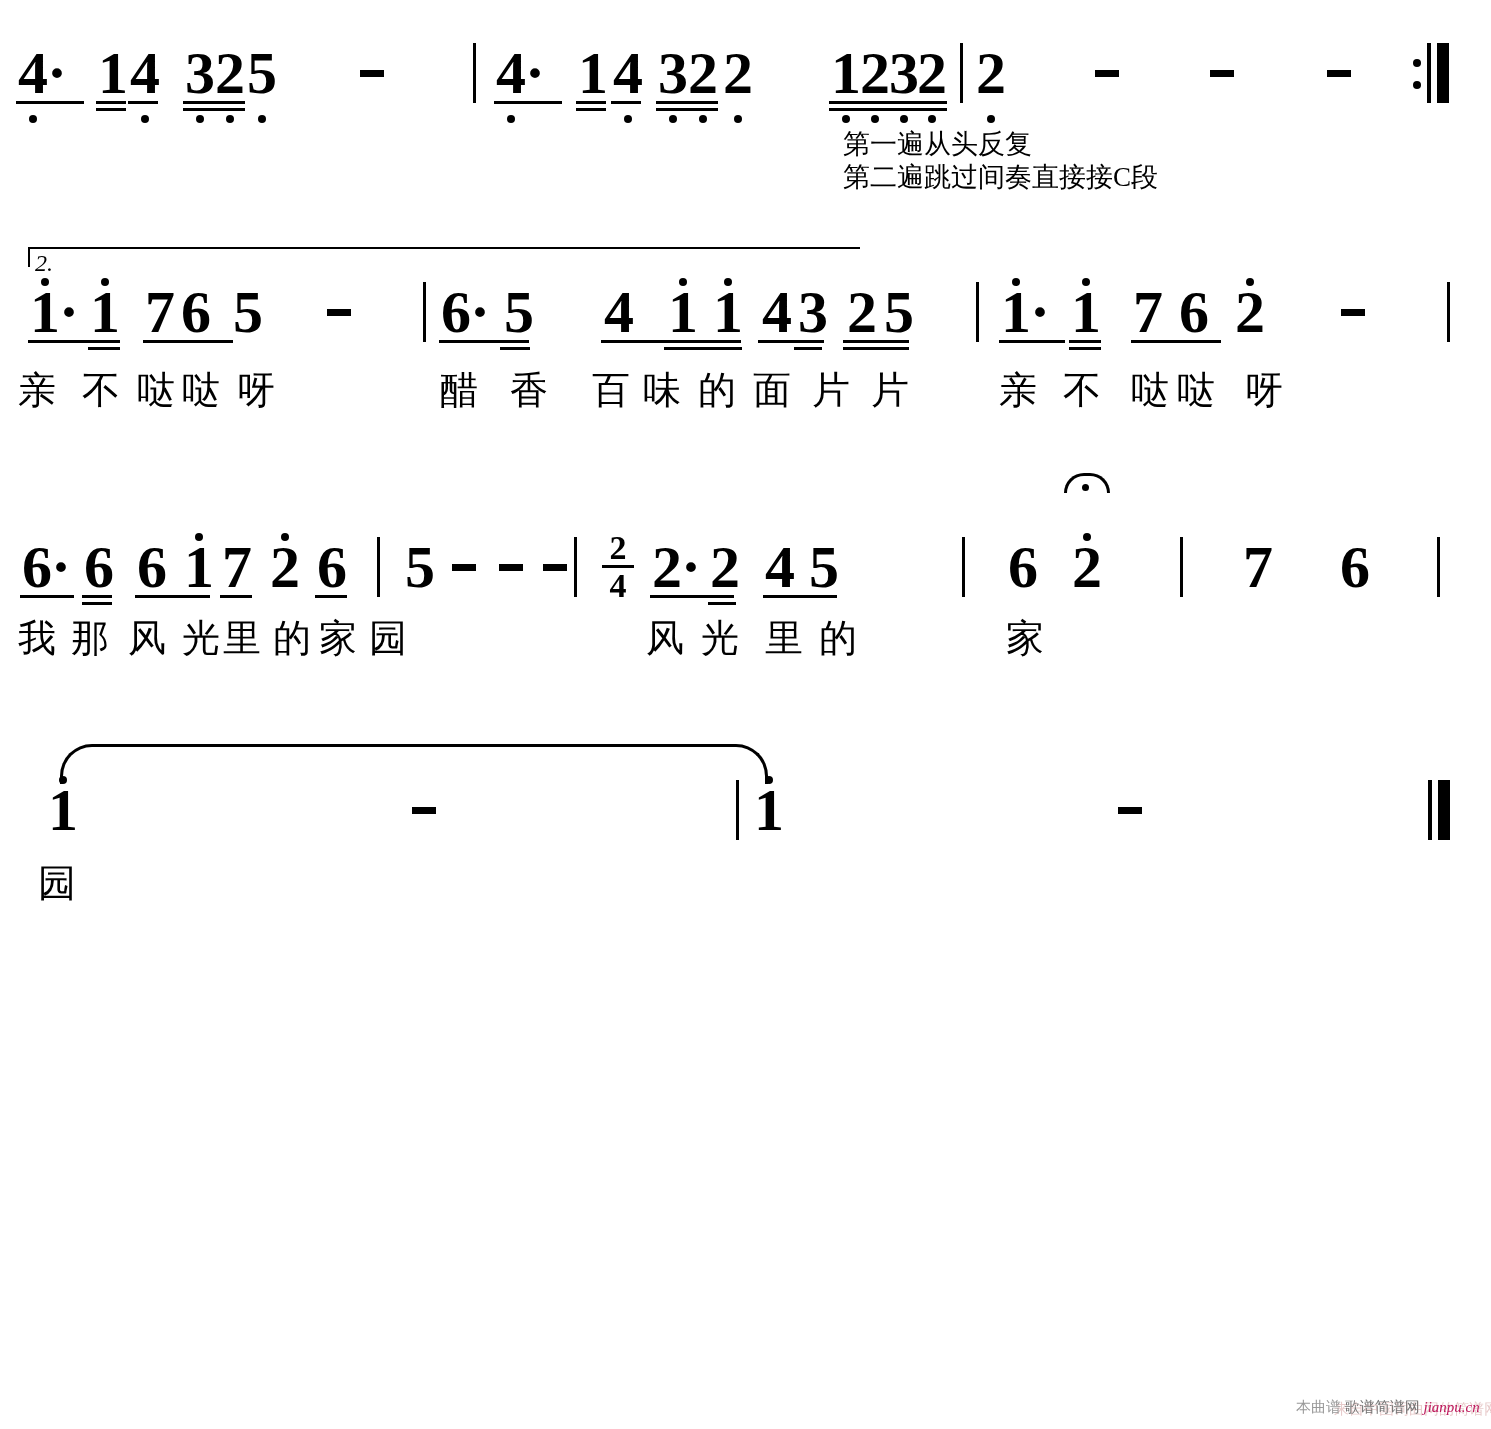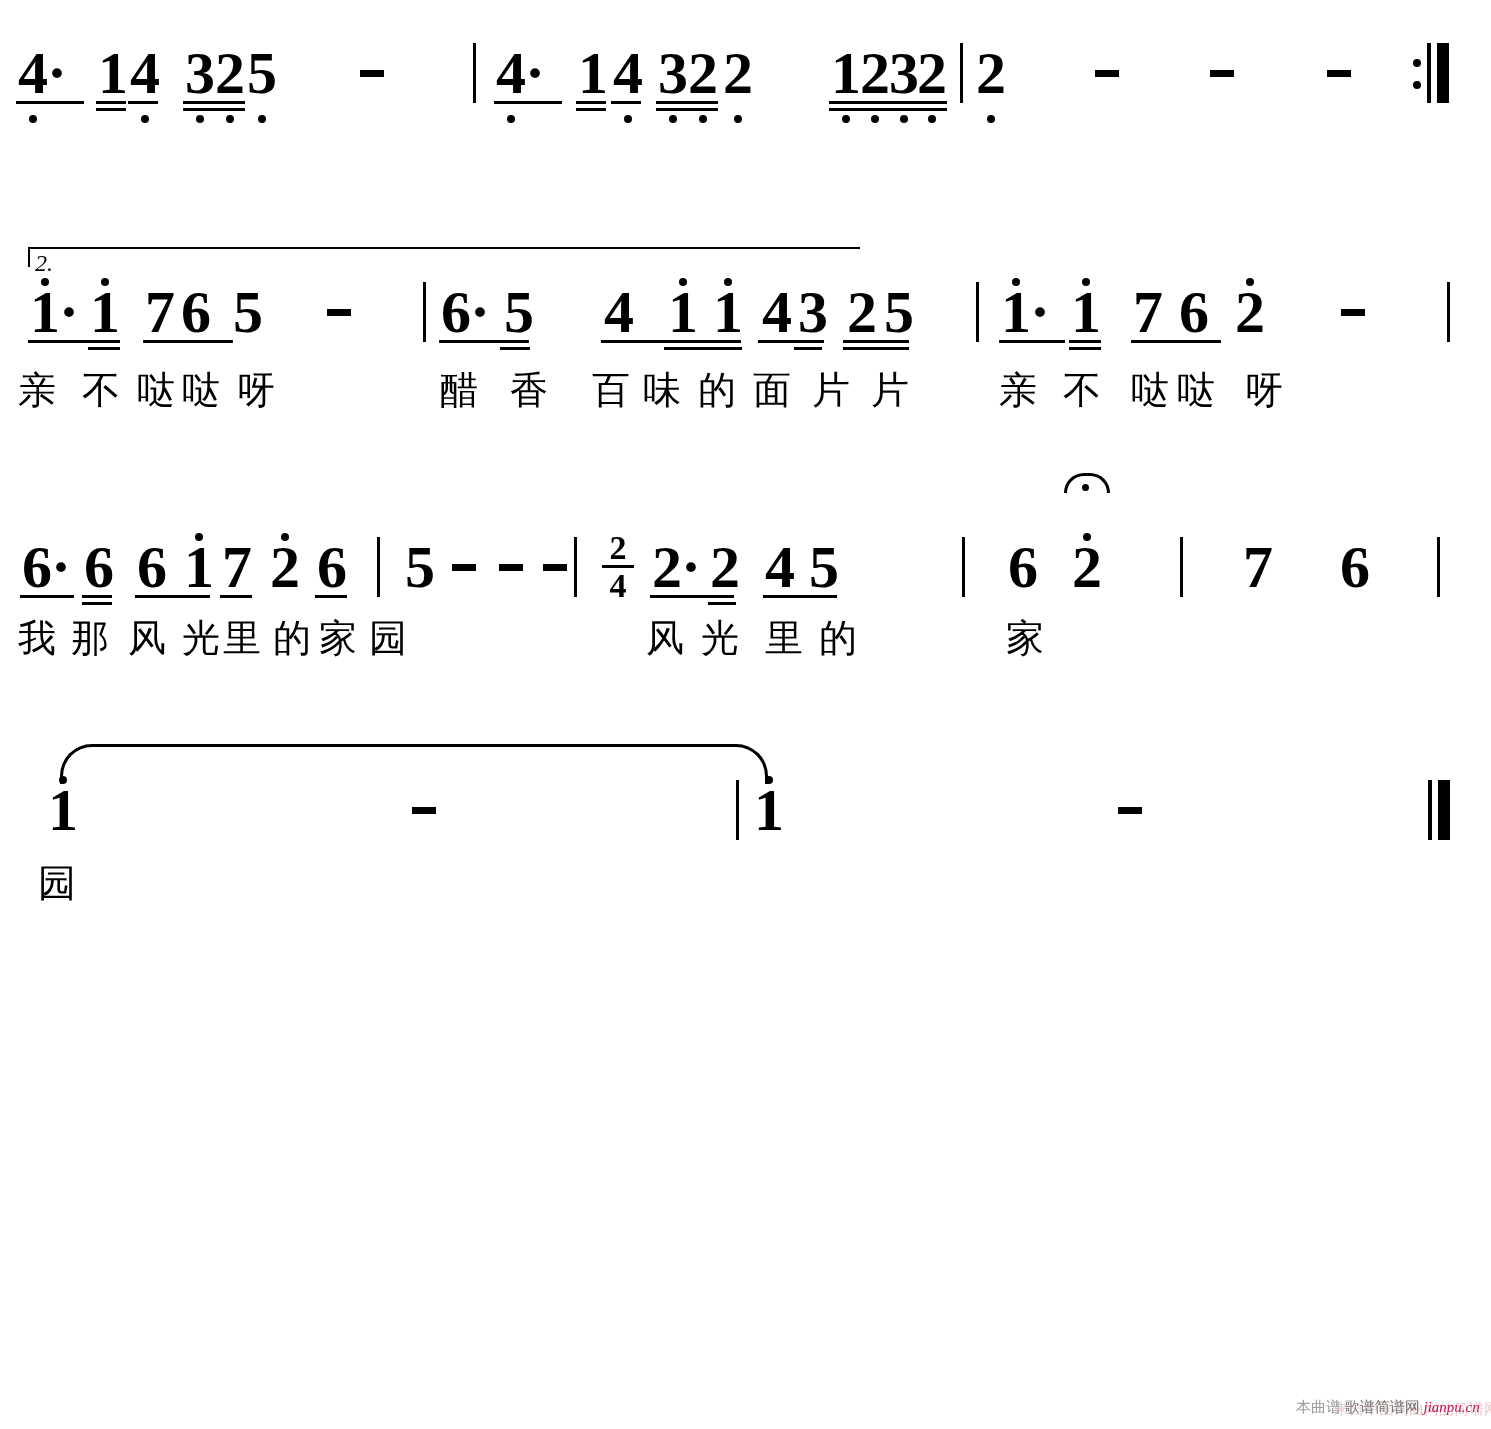--- a/index.html
+++ b/index.html
@@ -203,20 +203,22 @@
       <div class="lyric" style="left: 369px; top: 618px;">园</div>
       <div class="lyric" style="left: 646px; top: 618px;">风</div>
       <div class="lyric" style="left: 701px; top: 618px;">光</div>
       <div class="lyric" style="left: 765px; top: 618px;">里</div>
       <div class="lyric" style="left: 819px; top: 618px;">的</div>
       <div class="lyric" style="left: 1006px; top: 618px;">家</div>
       <div class="lyric" style="left: 38px; top: 863px;">园</div>
     </div>
 
   <div id="repeat-note">
+    <div>第一遍从头反复</div>
+    <div>第二遍跳过间奏直接接C段</div>
   </div>
 
   <div id="watermark">
     <span id="wm-ghost">来自中国词曲网的简谱网</span>
     <span id="wm-main">
       <span class="wm-prefix">本曲谱</span>
       <span class="wm-site">歌谱简谱网</span>
       <span class="wm-domain">jianpu.cn</span>
     </span>
   </div>

